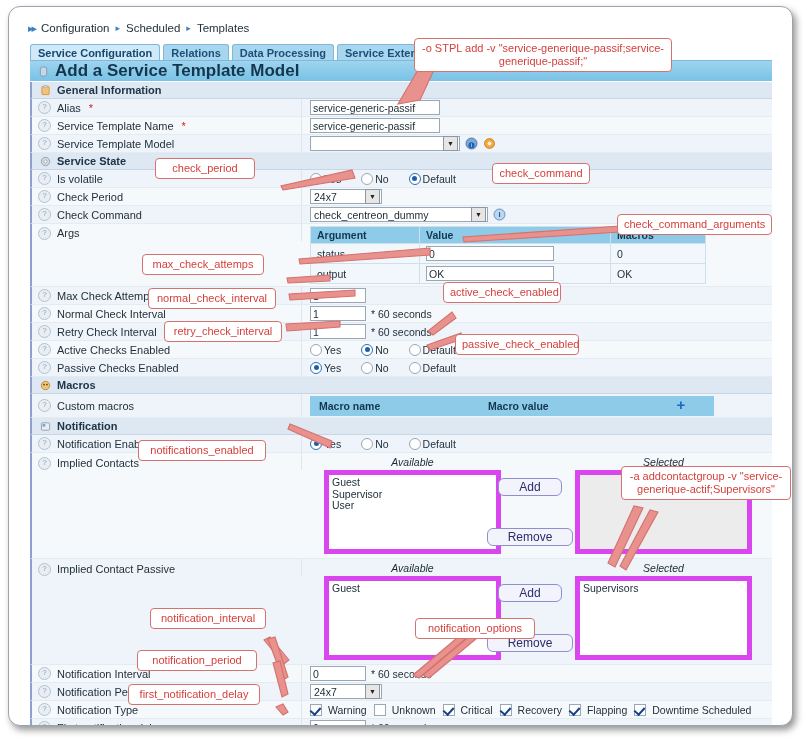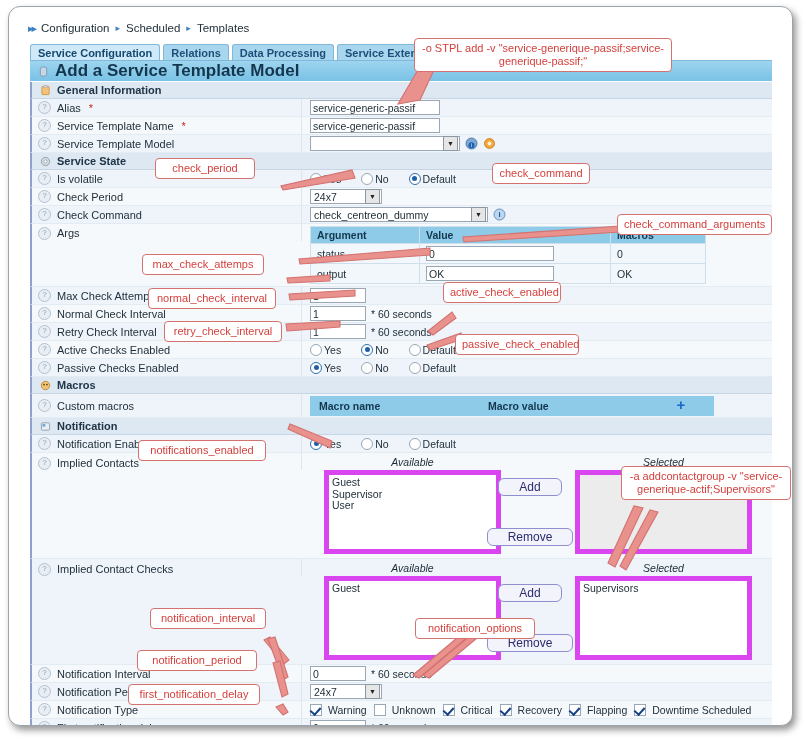--- a/index.html
+++ b/index.html
@@ -451,21 +451,21 @@
             <div class="lsthdr">Selected</div>
             <div class="lst dim"></div>
           </div>
         </div>
       </div>
     </div>
 
     <div class="frow" style="align-items:flex-start">
       <div class="flabel" style="padding-top:4px;align-items:flex-start">
         <span class="qi">?</span>
-        <span class="lb">Implied Contact Checks</span>
+        <span class="lb">Implied Contact Passive</span>
       </div>
       <div class="fval" style="padding-left:6px;align-items:flex-start">
         <div class="picker">
           <div class="lstwrap">
             <div class="lsthdr">Available</div>
             <div class="lst">
               <div>Guest</div>
             </div>
           </div>
           <div class="btncol">

